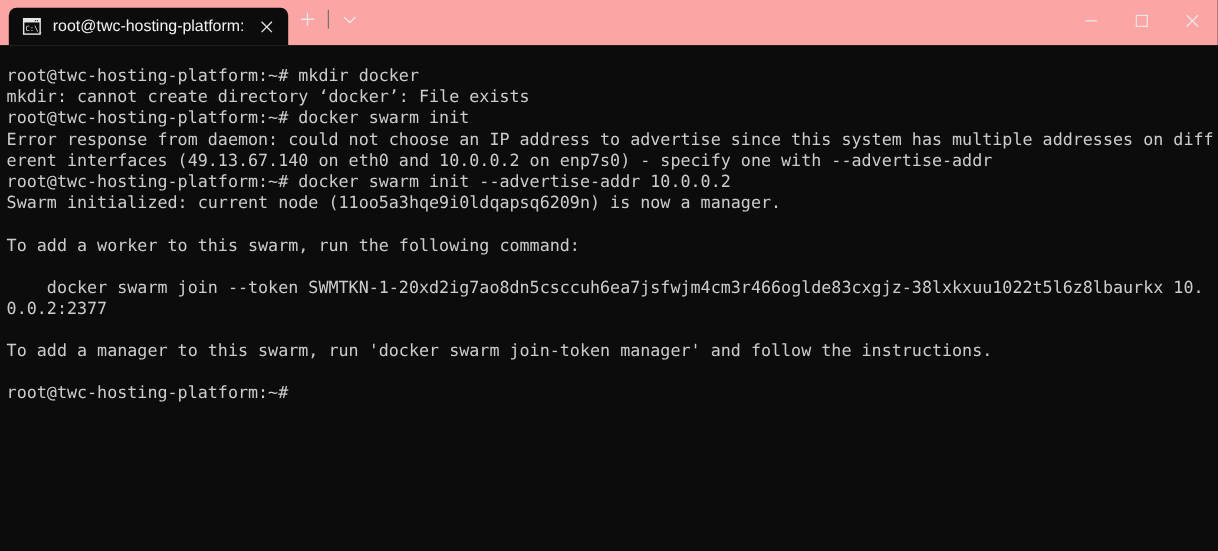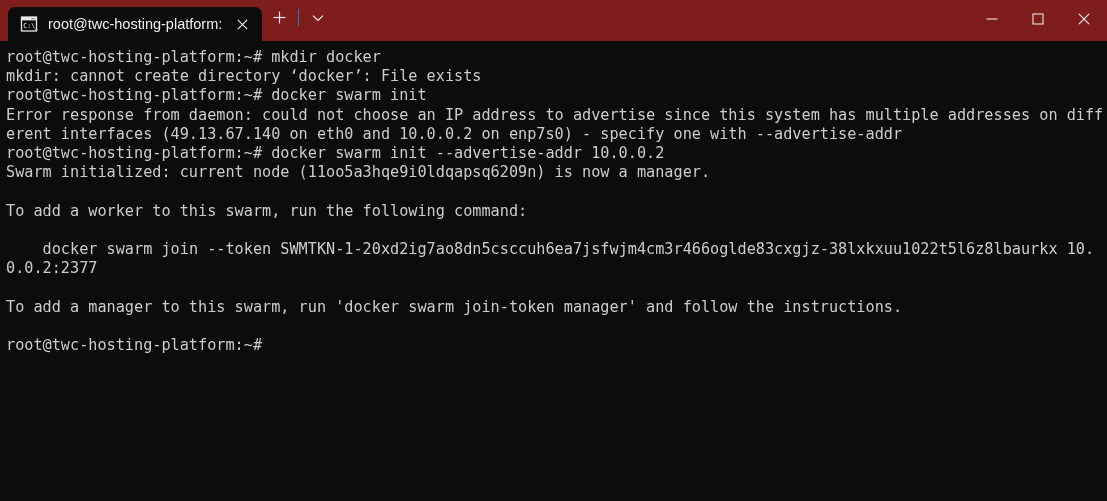--- a/index.html
+++ b/index.html
@@ -20,21 +20,21 @@
     display: flex;
     flex-direction: column;
     background: #0c0c0c;
     position: relative;
   }
 
   
   .titlebar {
     height: 41px;
     flex: 0 0 41px;
-    background: #7f1d1d;
+    background: #fca5a5;
     display: flex;
     align-items: center;
     position: relative;
     user-select: none;
   }
   .tabstrip {
     display: flex;
     align-items: flex-end;
     height: 41px;
     padding-left: 8px;
@@ -115,20 +115,21 @@
     justify-content: center;
   }
 
   
   .terminal {
     flex: 1 1 auto;
     background: #0c0c0c;
     padding: 7px 0 12px 6px;
     box-sizing: border-box;
     overflow: hidden;
+    margin-top: 12px;
   }
   .term-text {
     color: #cccccc;
     font-family: "DejaVu Sans Mono", monospace;
     font-size: 15.2px;
     line-height: 19.2px;
     white-space: pre-wrap;
     word-break: break-all;
     margin: 0;
     letter-spacing: 0px;

